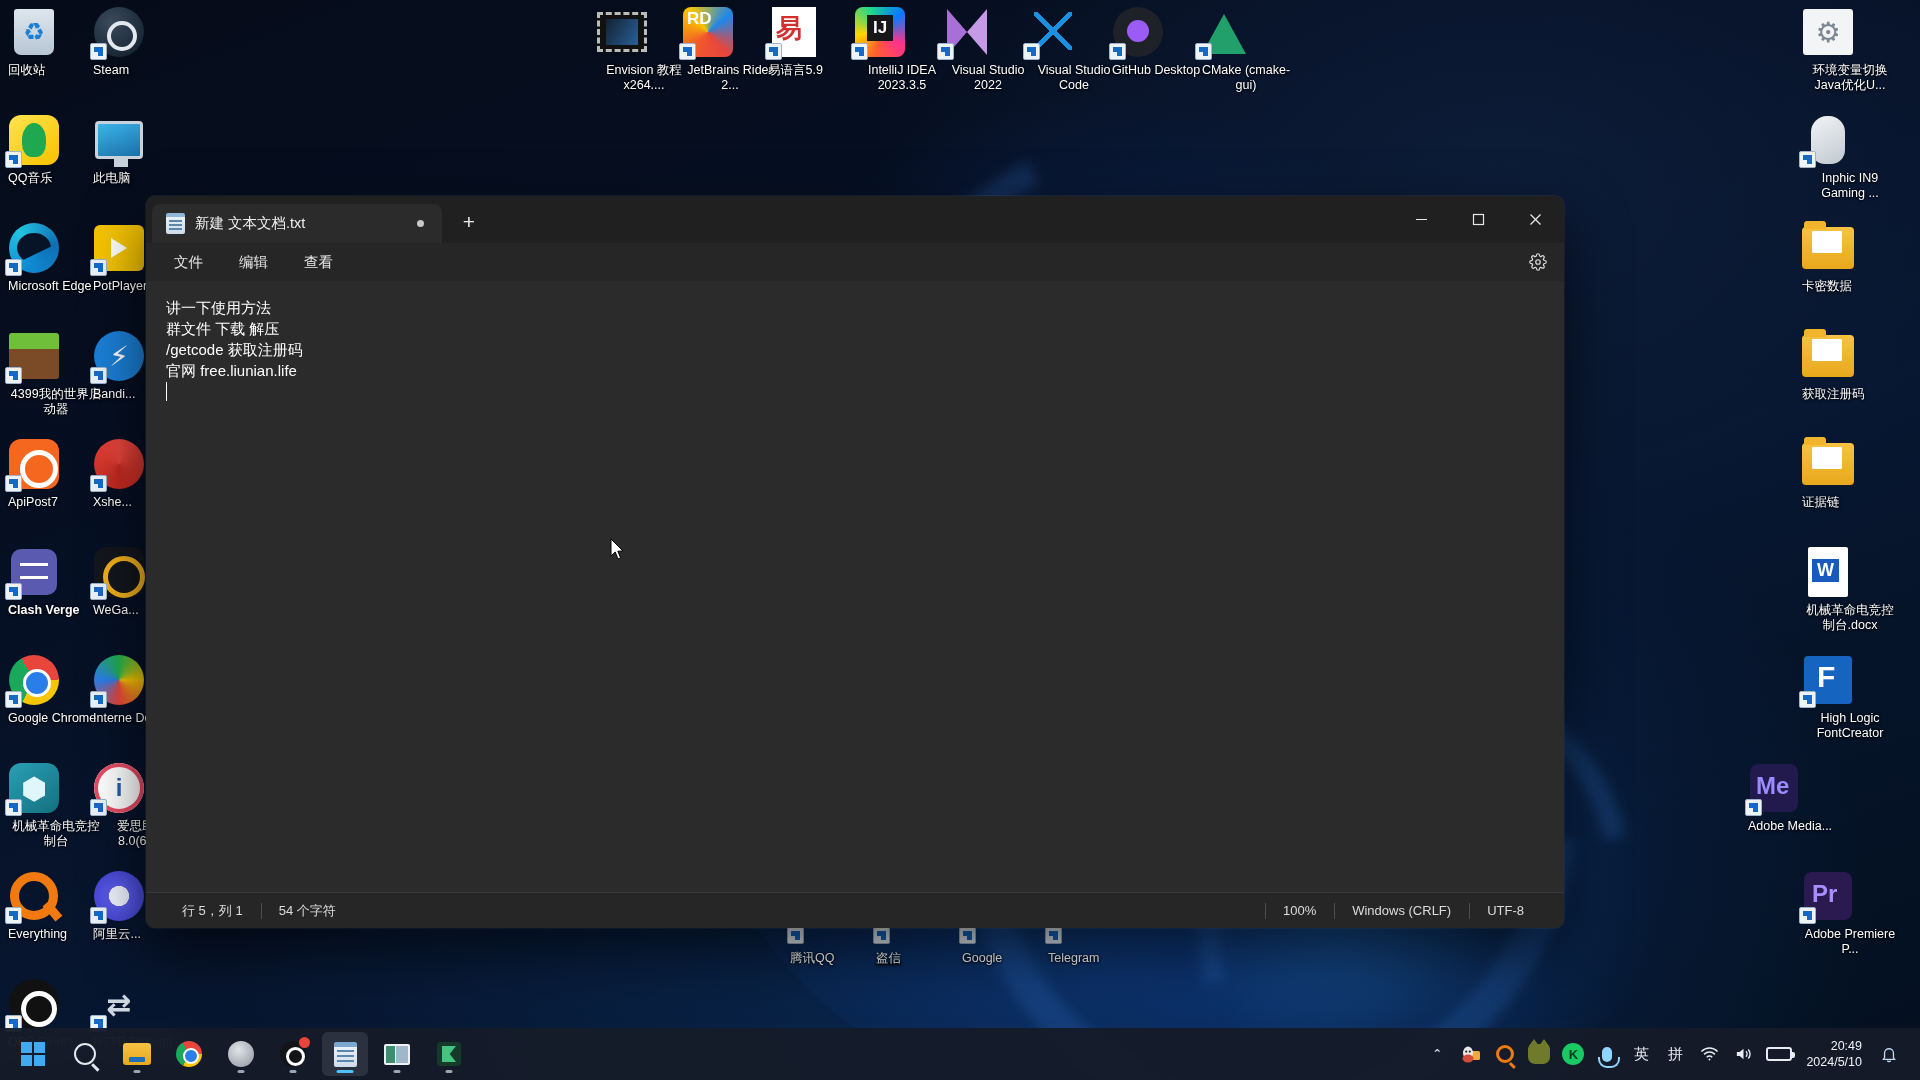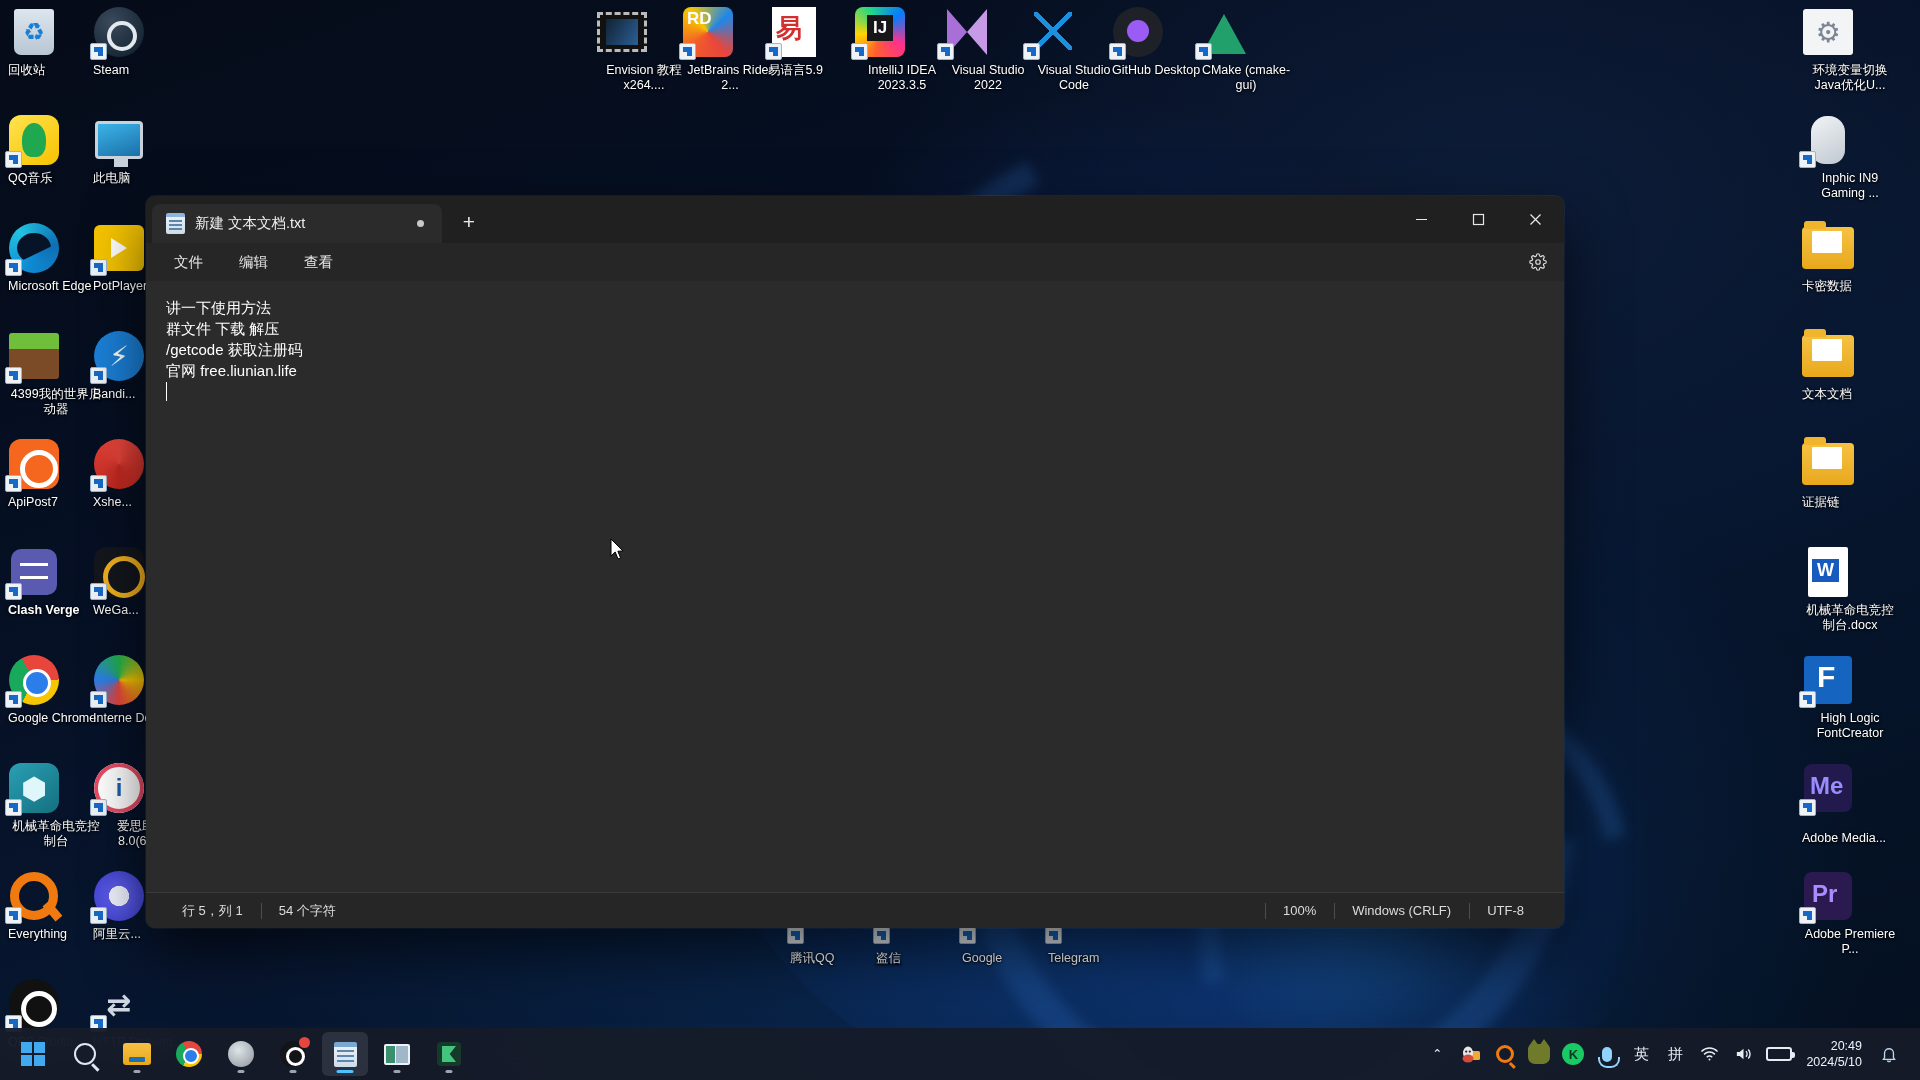--- a/index.html
+++ b/index.html
@@ -557,21 +557,21 @@
         </div>
       </div>
       <div class="icon-label">卡密数据</div>
     </div>
     <div class="icon-cell" style="left: 1802px; top: 330px;">
       <div class="icon-art">
         <div class="art-folder">
           <div class="paper"></div>
         </div>
       </div>
-      <div class="icon-label">文本文档</div>
+      <div class="icon-label">获取注册码</div>
     </div>
     <div class="icon-cell" style="left: 1802px; top: 438px;">
       <div class="icon-art">
         <div class="art-folder">
           <div class="paper"></div>
         </div>
       </div>
       <div class="icon-label">证据链</div>
     </div>
     <div class="icon-cell" style="left: 1802px; top: 546px;">
@@ -580,21 +580,21 @@
       </div>
       <div class="icon-label">机械革命电竞控制台.docx</div>
     </div>
     <div class="icon-cell" style="left: 1802px; top: 654px;">
       <div class="icon-art">
         <div class="art-fc"></div>
         <span class="shortcut-badge"></span>
       </div>
       <div class="icon-label">High Logic FontCreator</div>
     </div>
-    <div class="icon-cell" style="left: 1802px; top: 762px; gap: 12px;">
+    <div class="icon-cell" style="left: 1748px; top: 762px;">
       <div class="icon-art">
         <div class="art-me"></div>
         <span class="shortcut-badge"></span>
       </div>
       <div class="icon-label">Adobe Media...</div>
     </div>
     <div class="icon-cell" style="left: 1802px; top: 870px;">
       <div class="icon-art">
         <div class="art-pr"></div>
         <span class="shortcut-badge"></span>

